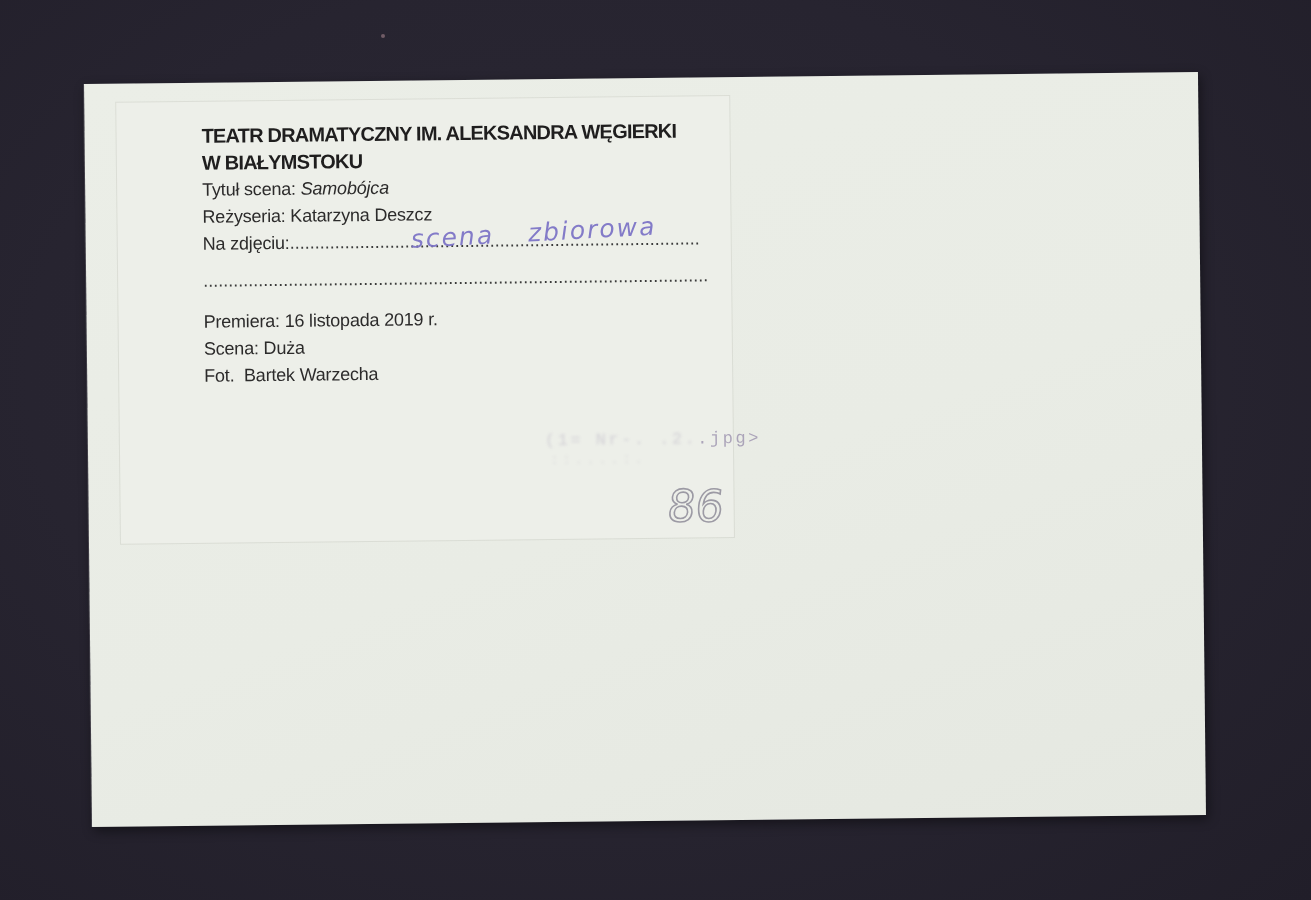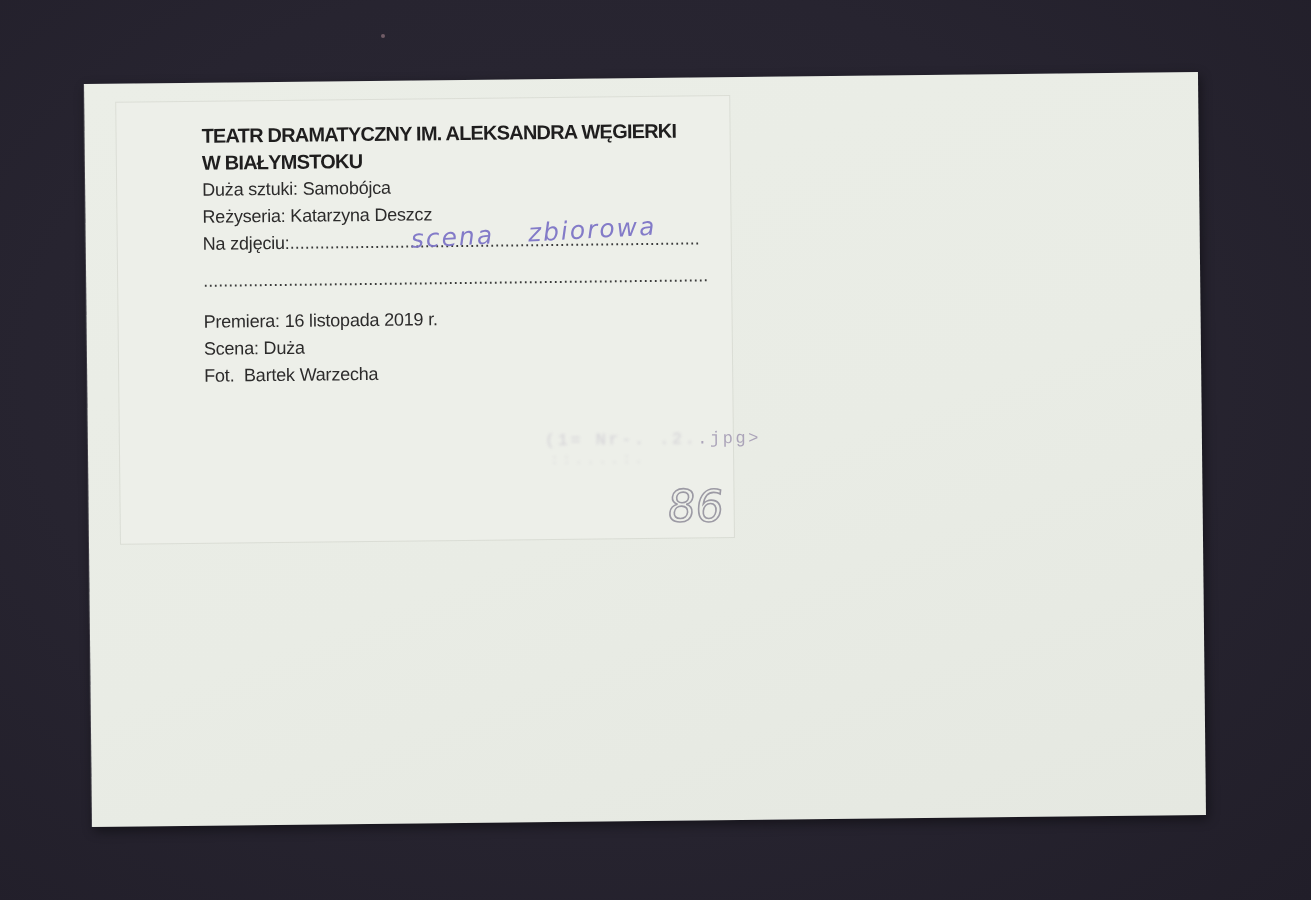--- a/index.html
+++ b/index.html
@@ -25,21 +25,21 @@
     padding: 21px 0 0 85px; box-sizing: border-box;
   }
   .line {
     font-size: 18px; line-height: 27px; color: #2c2b2b;
     letter-spacing: -0.2px; white-space: nowrap;
   }
   .h1 {
     font-size: 20px; line-height: 27px; font-weight: bold;
     color: #1f1e1e; letter-spacing: -0.8px;
   }
-  .italic { }
+  .italic { font-style: italic; }
   .dots { color: #3a3a3a; letter-spacing: 0; }
   .caption-line { position: relative; }
   .handwriting {
     position: absolute; left: 208px; top: -8px;
     font-family: "DejaVu Sans", sans-serif; font-style: italic;
     font-size: 25px; color: #7b72c6;
     letter-spacing: 2px; word-spacing: 24px; white-space: nowrap;
     transform: rotate(-2.5deg); opacity: 0.92;
   }
   .dots-row { margin-top: 10px; }
@@ -67,21 +67,21 @@
 <body>
 
 <div class="speck"></div>
 
 <div class="paper">
 
   <div class="label">
     <div class="line h1">TEATR DRAMATYCZNY IM. ALEKSANDRA WĘGIERKI</div>
     <div class="line h1">W BIAŁYMSTOKU</div>
 
-    <div class="line"><span>Duża sztuki:</span><span> </span><span class="italic">Samobójca</span></div>
+    <div class="line"><span>Tytuł scena:</span><span> </span><span class="italic">Samobójca</span></div>
 
     <div class="line"><span>Reżyseria:</span><span> </span><span>Katarzyna Deszcz</span></div>
 
     <div class="line caption-line"><span>Na zdjęciu:</span><span class="dots">..................................................................................</span><span class="handwriting">scena zbiorowa</span></div>
 
     <div class="line dots-row"><span class="dots">.....................................................................................................</span></div>
 
     <div class="line premiere-line">Premiera: 16 listopada 2019 r.</div>
     <div class="line">Scena: Duża</div>
     <div class="line pre">Fot.  Bartek Warzecha</div>

